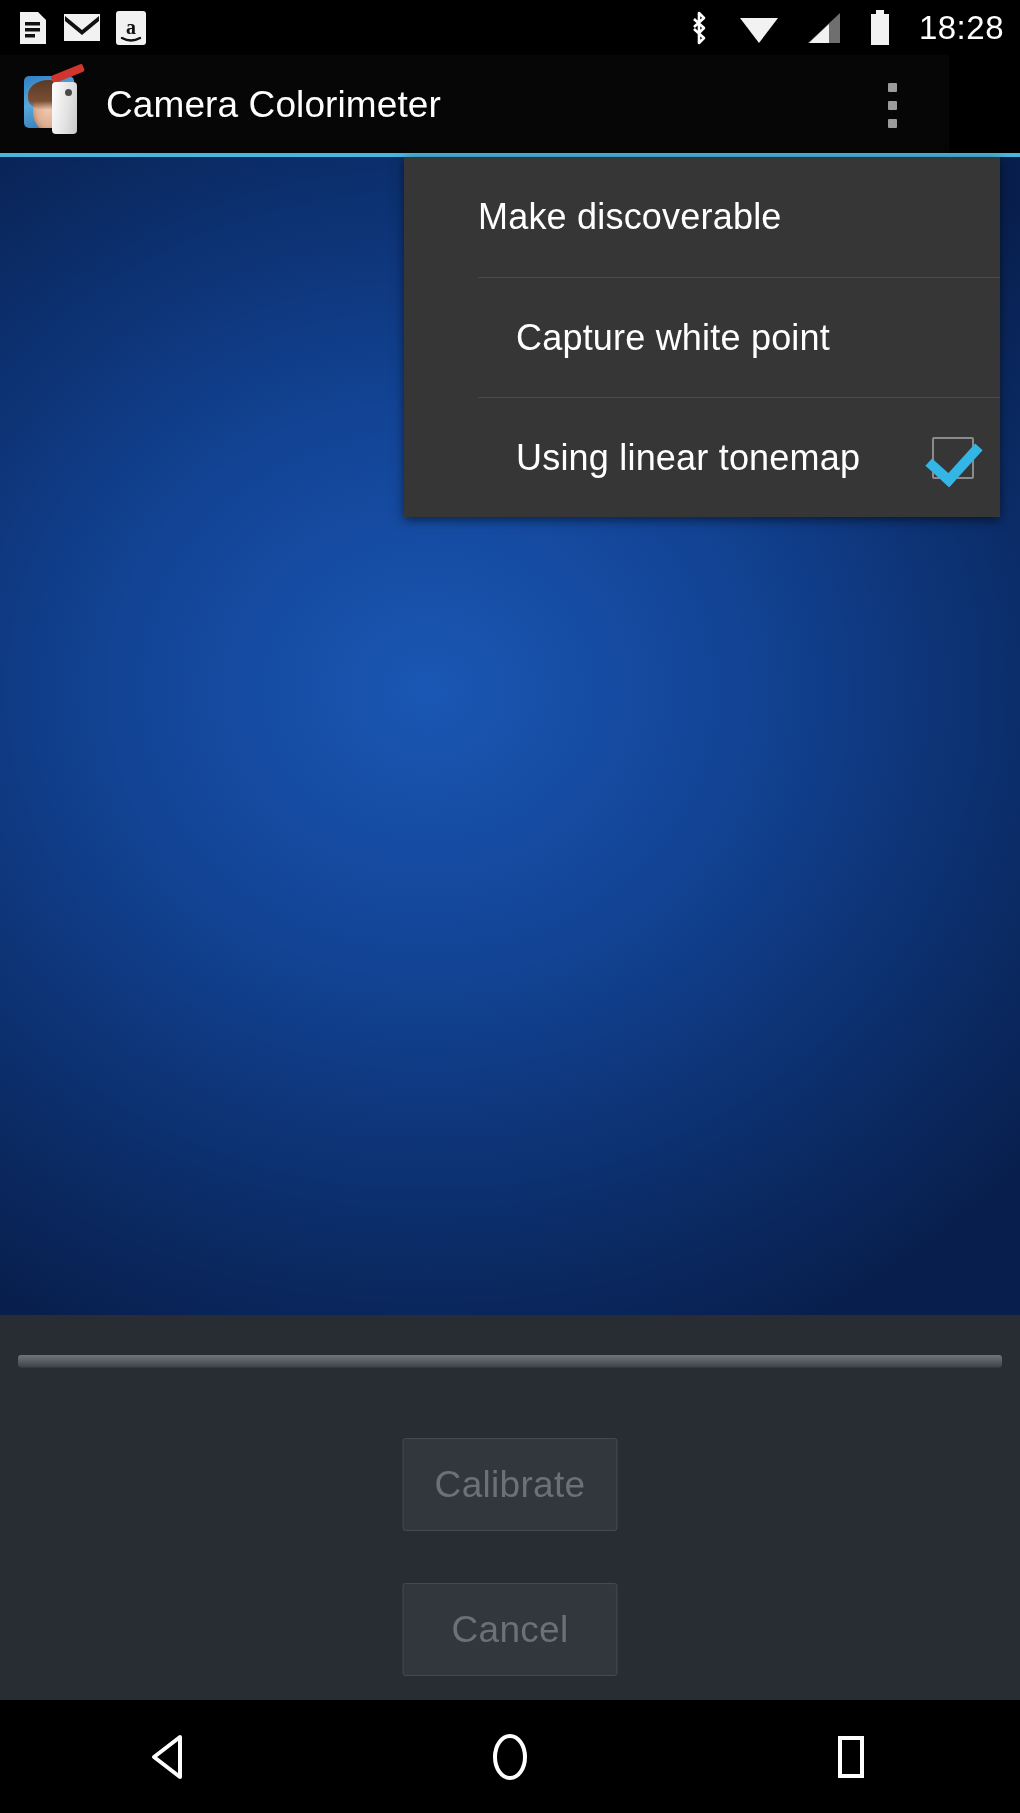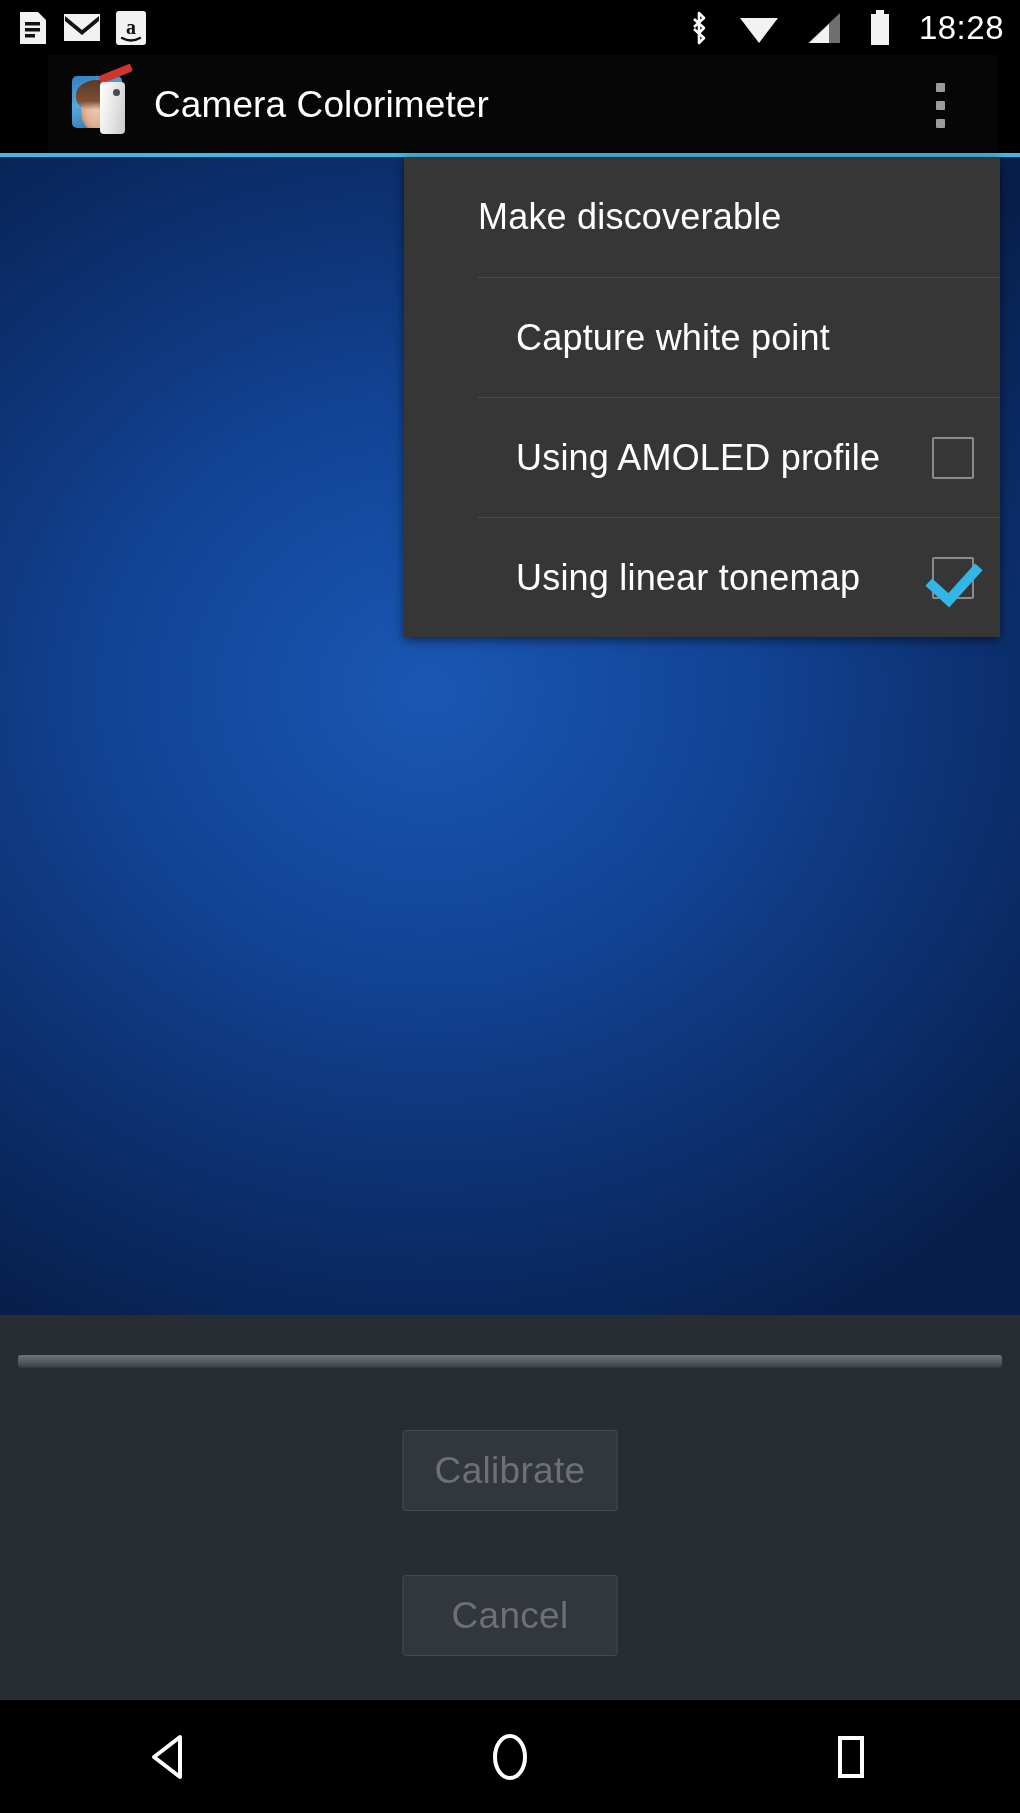--- a/index.html
+++ b/index.html
@@ -18,21 +18,21 @@
   }
   .sb-left  { display:flex; align-items:center; gap:16px; padding-left:18px; }
   .sb-right { display:flex; align-items:center; gap:28px; margin-left:auto; padding-right:16px; }
   .sb-clock { color:#fff; font-size:33px; letter-spacing:0.5px; line-height:1; }
 
   .ico { display:block; }
 
   
   #action-bar {
     position:absolute; left:0; top:55px; width:949px; height:100px;
-    background:#060606; display:flex; align-items:center;margin-left:48px;
+    background:#060606; display:flex; align-items:center;
   }
   #app-icon {
     position:relative; width:66px; height:62px; margin-left:24px; flex:none;
   }
   .icon-photo {
     position:absolute; left:0; top:2px; width:50px; height:52px;
     border-radius:5px; overflow:hidden;
     background:linear-gradient(160deg,#2f7fc4 0%,#58a8dc 45%,#2a6ea8 100%);
   }
   .icon-face {
@@ -119,25 +119,26 @@
     background:#282c33;
   }
   #seekbar {
     position:absolute; left:18px; top:40px; width:984px; height:12px;
     border-radius:3px;
     background:linear-gradient(180deg,#6f747b 0%,#585d65 50%,#3e434a 100%);
     box-shadow:0 1px 0 rgba(255,255,255,0.06);
   }
   .btn {
     position:absolute; left:50%; transform:translateX(-50%);
-    width:215px; height:81px;
+    width:215px; height:93px;
     display:flex; align-items:center; justify-content:center;
     background:#32373e;
     border:1px solid #454a52;
     border-radius:3px;
+    margin-top:8px;
   }
   .btn .btn-label { color:#6d7076; font-size:37px; line-height:1; letter-spacing:0.3px; }
   #btn-calibrate { top:115px; }
   #btn-cancel    { top:260px; }
 
   
   #nav-bar {
     position:absolute; left:0; top:1700px; width:1020px; height:113px;
     background:#000; display:flex; align-items:center; justify-content:space-around;
   }
@@ -225,24 +226,20 @@
   <div id="dropdown">
 
     <div class="menu-item">
       <span class="mi-label">Make discoverable</span>
     </div>
 
     <div class="menu-item">
       <span class="mi-label">Capture white point</span>
     </div>
 
-    <div class="menu-item">
-      <span class="mi-label">Using AMOLED profile</span>
-      <span class="mi-check"></span>
-    </div>
 
     <div class="menu-item">
       <span class="mi-label">Using linear tonemap</span>
       <span class="mi-check checked"></span>
     </div>
 
   </div>
 
   <div id="bottom-panel">
     <div id="seekbar"></div>

